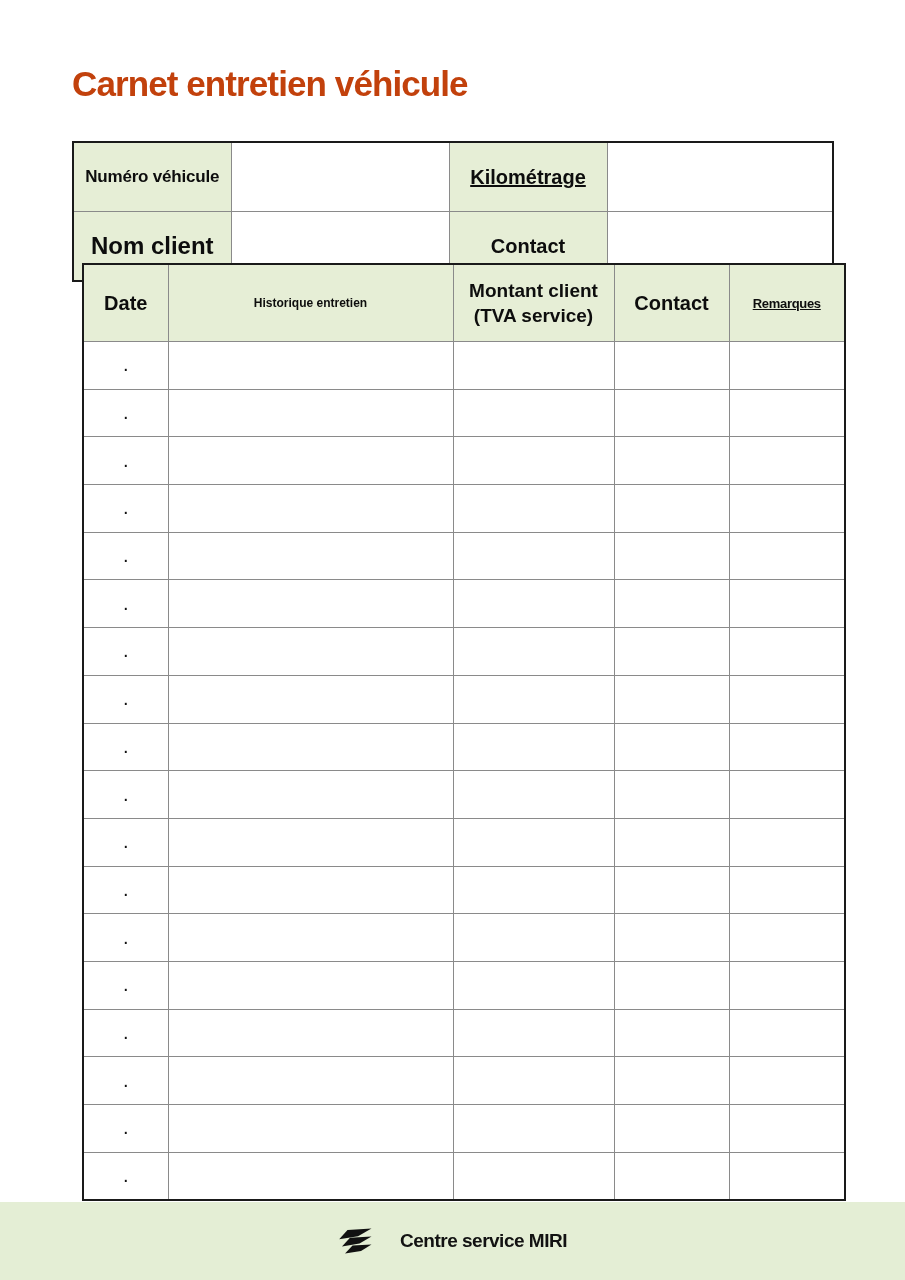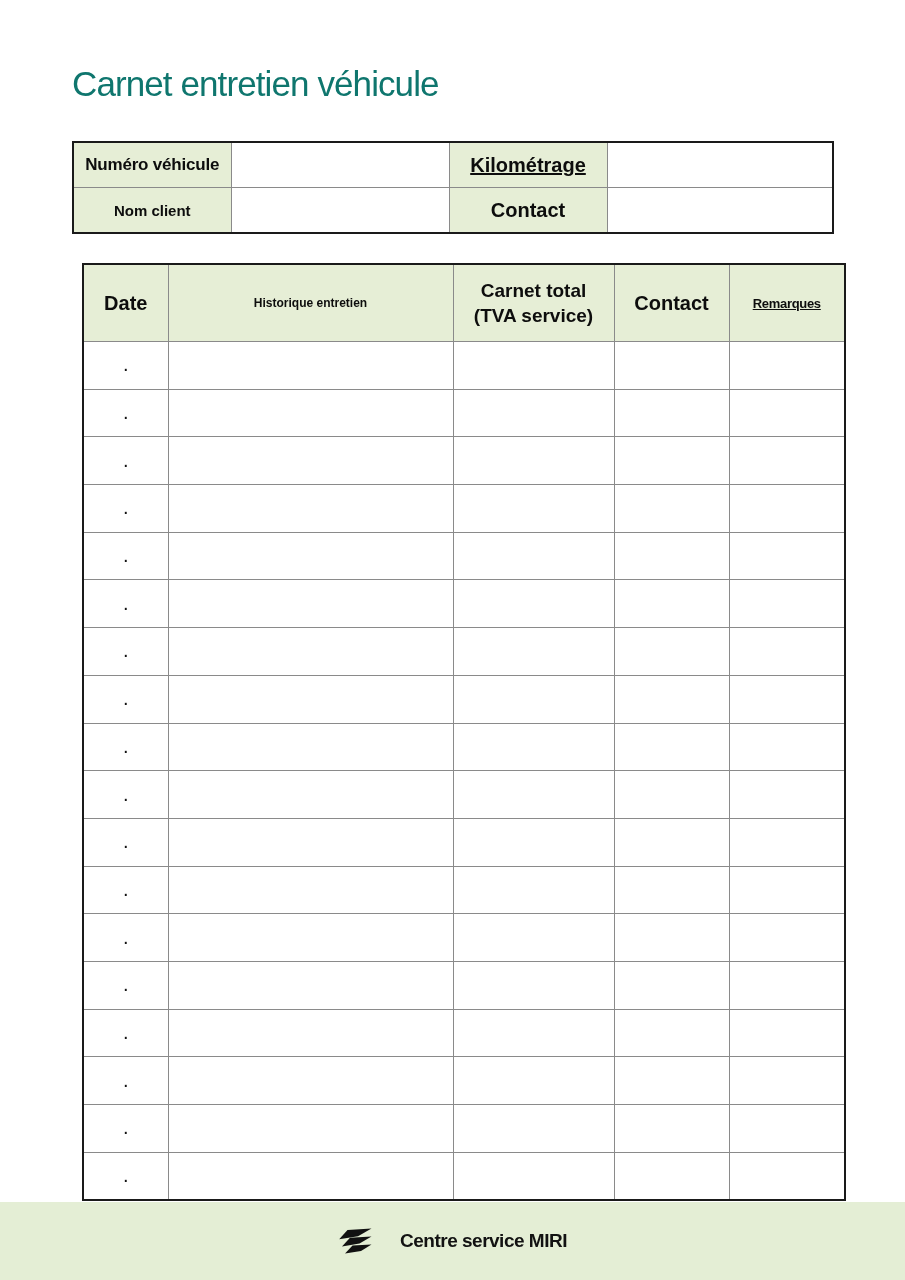--- a/index.html
+++ b/index.html
@@ -24,57 +24,57 @@
     height: 1280px;
     background: #ffffff;
   }
 
   
   .doc-title {
     position: absolute;
     left: 72px;
     top: 62px;
     font-size: 35px;
-    font-weight: normal;
+    font-weight: bold;
     letter-spacing: -0.9px;
-    color: #0f766e;
+    color: #c2410c;
     line-height: 44px;
     white-space: nowrap;
   }
 
   
   .info-table {
     position: absolute;
     left: 72px;
     top: 141px;
     width: 760px;
     border-collapse: collapse;
     border: 2.5px solid #1a1a1a;
     table-layout: fixed;
   }
   .info-table td {
     border: 1px solid #8a8a8a;
     height: 44px;
-    padding: 0 6px;
+    padding: 12px 6px;
     vertical-align: middle;
     text-align: center;
     background: #ffffff;
   }
   .info-table td.label {
     background: #e6eed6;
     font-weight: bold;
     color: #0d0d0d;
   }
   .info-table col.c1 { width: 158px; }
   .info-table col.c2 { width: 218px; }
   .info-table col.c3 { width: 158px; }
   .info-table col.c4 { width: 226px; }
 
   .lbl-veh   { font-size: 17px; letter-spacing: -0.2px; }
-  .lbl-nom   { font-size: 15px; }
+  .lbl-nom   { font-size: 24px; }
   .lbl-km    { font-size: 20px; text-decoration: underline; }
   .lbl-ct    { font-size: 20px; }
 
   
   .log-table {
     position: absolute;
     left: 82px;
     top: 263px;
     width: 762px;
     border-collapse: collapse;
@@ -190,21 +190,21 @@
         <col class="hist">
         <col class="mont">
         <col class="cont">
         <col class="rem">
     </colgroup>
     <thead>
       <tr>
         <th class="th-date">Date</th>
         <th class="th-hist">Historique entretien</th>
         <th class="th-mont">
-          <span>Carnet total</span><br>
+          <span>Montant client</span><br>
           <span>(TVA service)</span>
         </th>
         <th class="th-cont">Contact</th>
         <th class="th-rem">Remarques</th>
       </tr>
     </thead>
     <tbody id="log-body">
         <tr>
           <td class="date-cell">.</td>
           <td></td>

